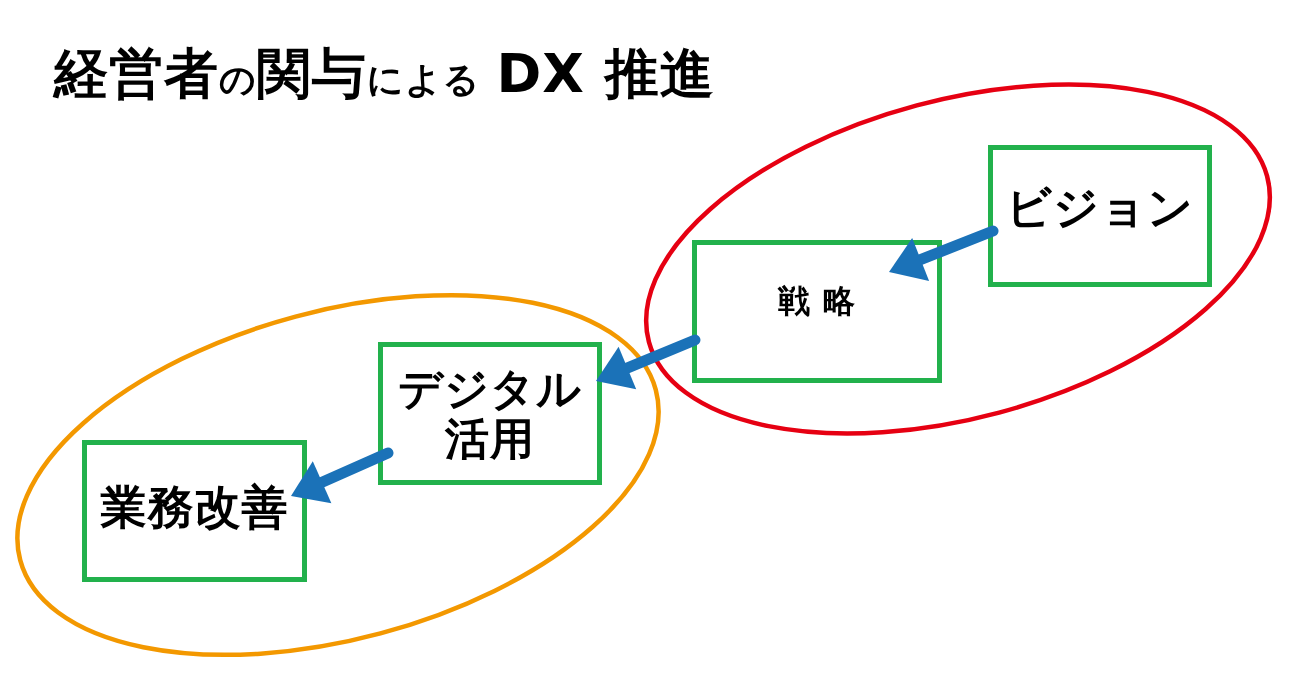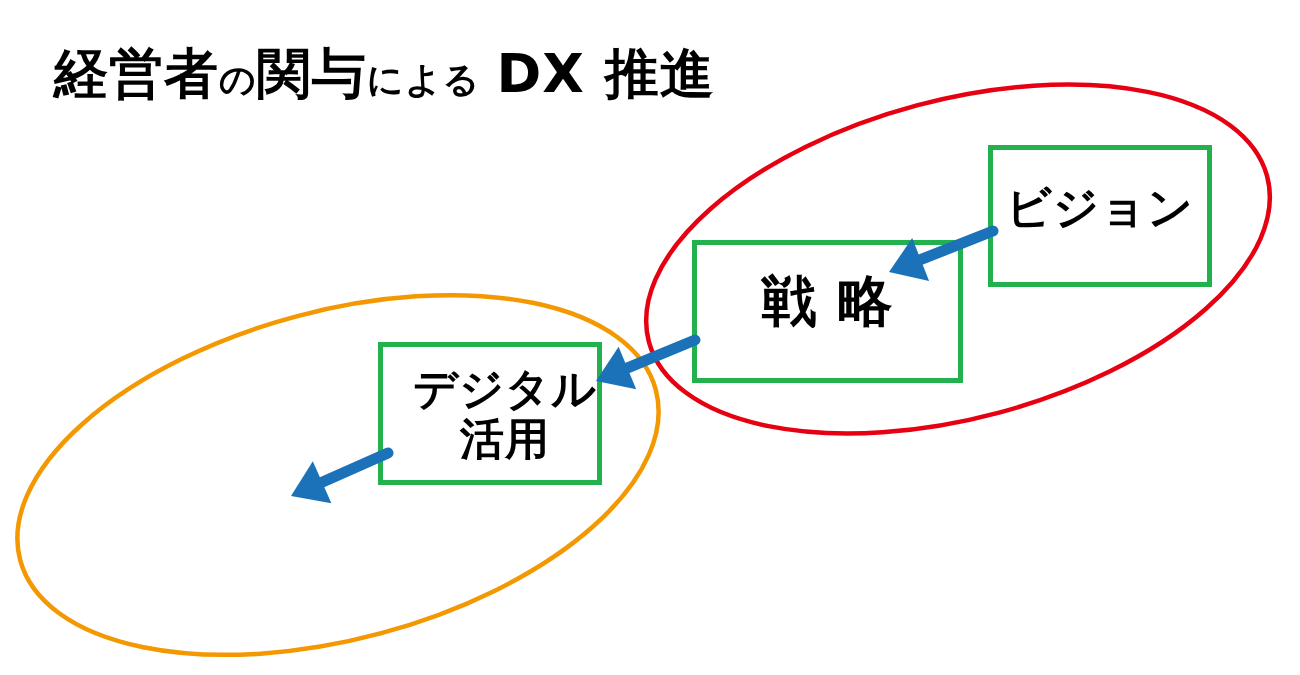--- a/index.html
+++ b/index.html
@@ -48,22 +48,22 @@
     justify-content: center;
     text-align: center;
     font-weight: bold;
     color: var(--text, #000000);
   }
   .node .label {
     white-space: pre-line;
     letter-spacing: 1px;
   }
   #node-vision   { left: 988px; top: 145px; width: 224px; height: 142px; font-size: 45px; padding-bottom: 16px; }
-  #node-strategy { left: 692px; top: 240px; width: 271px; height: 143px; font-size: 55px; padding-bottom: 20px; }
-  #node-digital  { left: 378px; top: 342px; width: 224px; height: 143px; font-size: 44px; line-height: 1.12; justify-content: flex-end; }
+  #node-strategy { left: 692px; top: 240px; width: 250px; height: 143px; font-size: 32px; padding-bottom: 20px; }
+  #node-digital  { left: 378px; top: 342px; width: 224px; height: 143px; font-size: 44px; line-height: 1.12; }
   #node-kaizen   { left: 82px;  top: 440px; width: 225px; height: 142px; font-size: 46px; padding-bottom: 6px; }
 </style>
 </head>
 <body>
 
 <div class="canvas">
 
   <svg id="layer-ellipses" class="layer" width="1300" height="675" viewBox="0 0 1300 675">
       <ellipse cx="958" cy="259" rx="320" ry="159" transform="rotate(-15 958 259)" fill="none" stroke="#E60012" stroke-width="4.5"></ellipse>
       <ellipse cx="338" cy="475" rx="329" ry="164" transform="rotate(-15 338 475)" fill="none" stroke="#F39800" stroke-width="4.5"></ellipse>
@@ -79,20 +79,23 @@
 
   <div class="node" id="node-strategy">
     <span class="label">戦 略</span>
   </div>
 
   <div class="node" id="node-digital">
     <span class="label">デジタル
 活用</span>
   </div>
 
+  <div class="node" id="node-kaizen">
+    <span class="label">業務改善</span>
+  </div>
 
   <svg id="layer-arrows" class="layer" width="1300" height="675" viewBox="0 0 1300 675">
       <g>
         <line x1="993" y1="231" x2="916.0" y2="261.4" stroke="#1B72B8" stroke-width="11" stroke-linecap="round"></line>
         <polygon points="889,272 912.2,238.1 929.1,280.9" fill="#1B72B8"></polygon>
       </g>
       <g>
         <line x1="695" y1="340" x2="622.8" y2="369.9" stroke="#1B72B8" stroke-width="11" stroke-linecap="round"></line>
         <polygon points="596,381 618.6,346.7 636.2,389.2" fill="#1B72B8"></polygon>
       </g>

